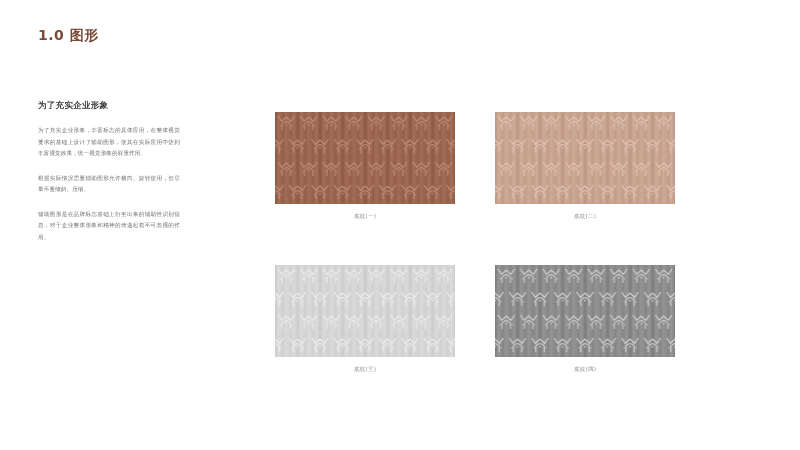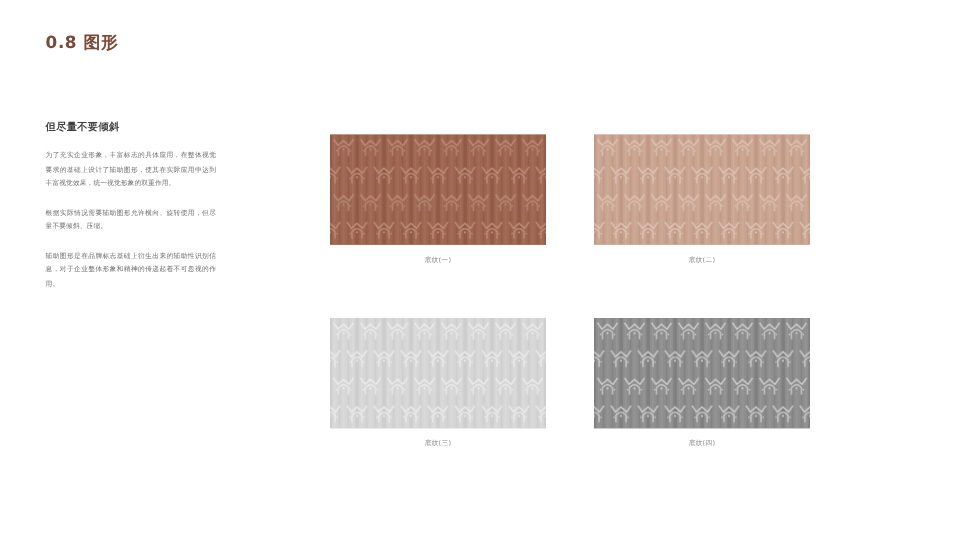--- a/index.html
+++ b/index.html
@@ -92,24 +92,24 @@
     position: absolute;
     inset: 0;
     width: 100%;
     height: 100%;
     display: block;
   }
 </style>
 </head>
 <body>
 
-<div id="page-title">0.8  图形</div>
+<div id="page-title">1.0  图形</div>
 
 <div id="text-column">
-  <div id="section-heading">但尽量不要倾斜</div>
+  <div id="section-heading">为了充实企业形象</div>
 
   <p class="body-paragraph">为了充实企业形象，丰富标志的具体应用，在整体视觉要求的基础上设计了辅助图形，使其在实际应用中达到丰富视觉效果，统一视觉形象的双重作用。</p>
 
   <p class="body-paragraph">根据实际情况需要辅助图形允许横向、旋转使用，但尽量不要倾斜、压缩。</p>
 
   <p class="body-paragraph">辅助图形是在品牌标志基础上衍生出来的辅助性识别信息，对于企业整体形象和精神的传递起着不可忽视的作用。</p>
 </div>
 
 <div id="swatch-grid">
 

